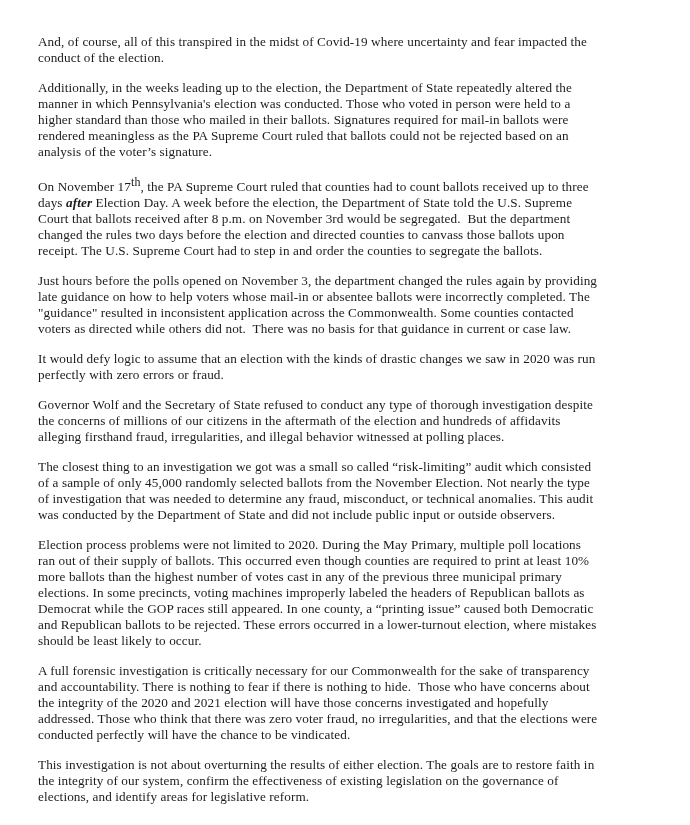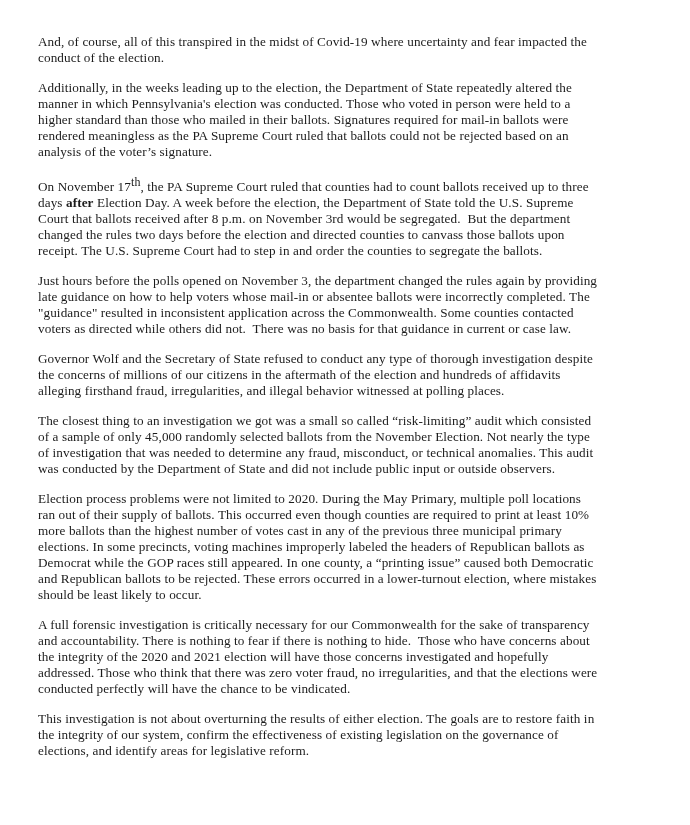--- a/index.html
+++ b/index.html
@@ -28,20 +28,21 @@
     white-space: pre;
     letter-spacing: 0.1px;
   }
   .para span { white-space: pre; }
   .sup {
     font-size: 12px;
     vertical-align: 4.5px;
   }
   .bi {
     font-weight: bold;
+    font-style: italic;
   }
 </style>
 </head>
 <body>
 
 <div class="page">
   <div class="doc-body">
       <p class="para"><span>And, of course, all of this transpired in the midst of Covid-19 where uncertainty and fear impacted the
 conduct of the election.</span></p>
       <p class="para"><span>Additionally, in the weeks leading up to the election, the Department of State repeatedly altered the
@@ -51,20 +52,22 @@
 analysis of the voter’s signature.</span></p>
       <p class="para"><span>On November 17</span><span class="sup">th</span><span>, the PA Supreme Court ruled that counties had to count ballots received up to three
 days </span><span class="bi">after</span><span> Election Day. A week before the election, the Department of State told the U.S. Supreme
 Court that ballots received after 8 p.m. on November 3rd would be segregated.  But the department
 changed the rules two days before the election and directed counties to canvass those ballots upon
 receipt. The U.S. Supreme Court had to step in and order the counties to segregate the ballots.</span></p>
       <p class="para"><span>Just hours before the polls opened on November 3, the department changed the rules again by providing
 late guidance on how to help voters whose mail-in or absentee ballots were incorrectly completed. The
 "guidance" resulted in inconsistent application across the Commonwealth. Some counties contacted
 voters as directed while others did not.  There was no basis for that guidance in current or case law.</span></p>
+      <p class="para"><span>It would defy logic to assume that an election with the kinds of drastic changes we saw in 2020 was run
+perfectly with zero errors or fraud.</span></p>
       <p class="para"><span>Governor Wolf and the Secretary of State refused to conduct any type of thorough investigation despite
 the concerns of millions of our citizens in the aftermath of the election and hundreds of affidavits
 alleging firsthand fraud, irregularities, and illegal behavior witnessed at polling places.</span></p>
       <p class="para"><span>The closest thing to an investigation we got was a small so called “risk-limiting” audit which consisted
 of a sample of only 45,000 randomly selected ballots from the November Election. Not nearly the type
 of investigation that was needed to determine any fraud, misconduct, or technical anomalies. This audit
 was conducted by the Department of State and did not include public input or outside observers.</span></p>
       <p class="para"><span>Election process problems were not limited to 2020. During the May Primary, multiple poll locations
 ran out of their supply of ballots. This occurred even though counties are required to print at least 10%
 more ballots than the highest number of votes cast in any of the previous three municipal primary

